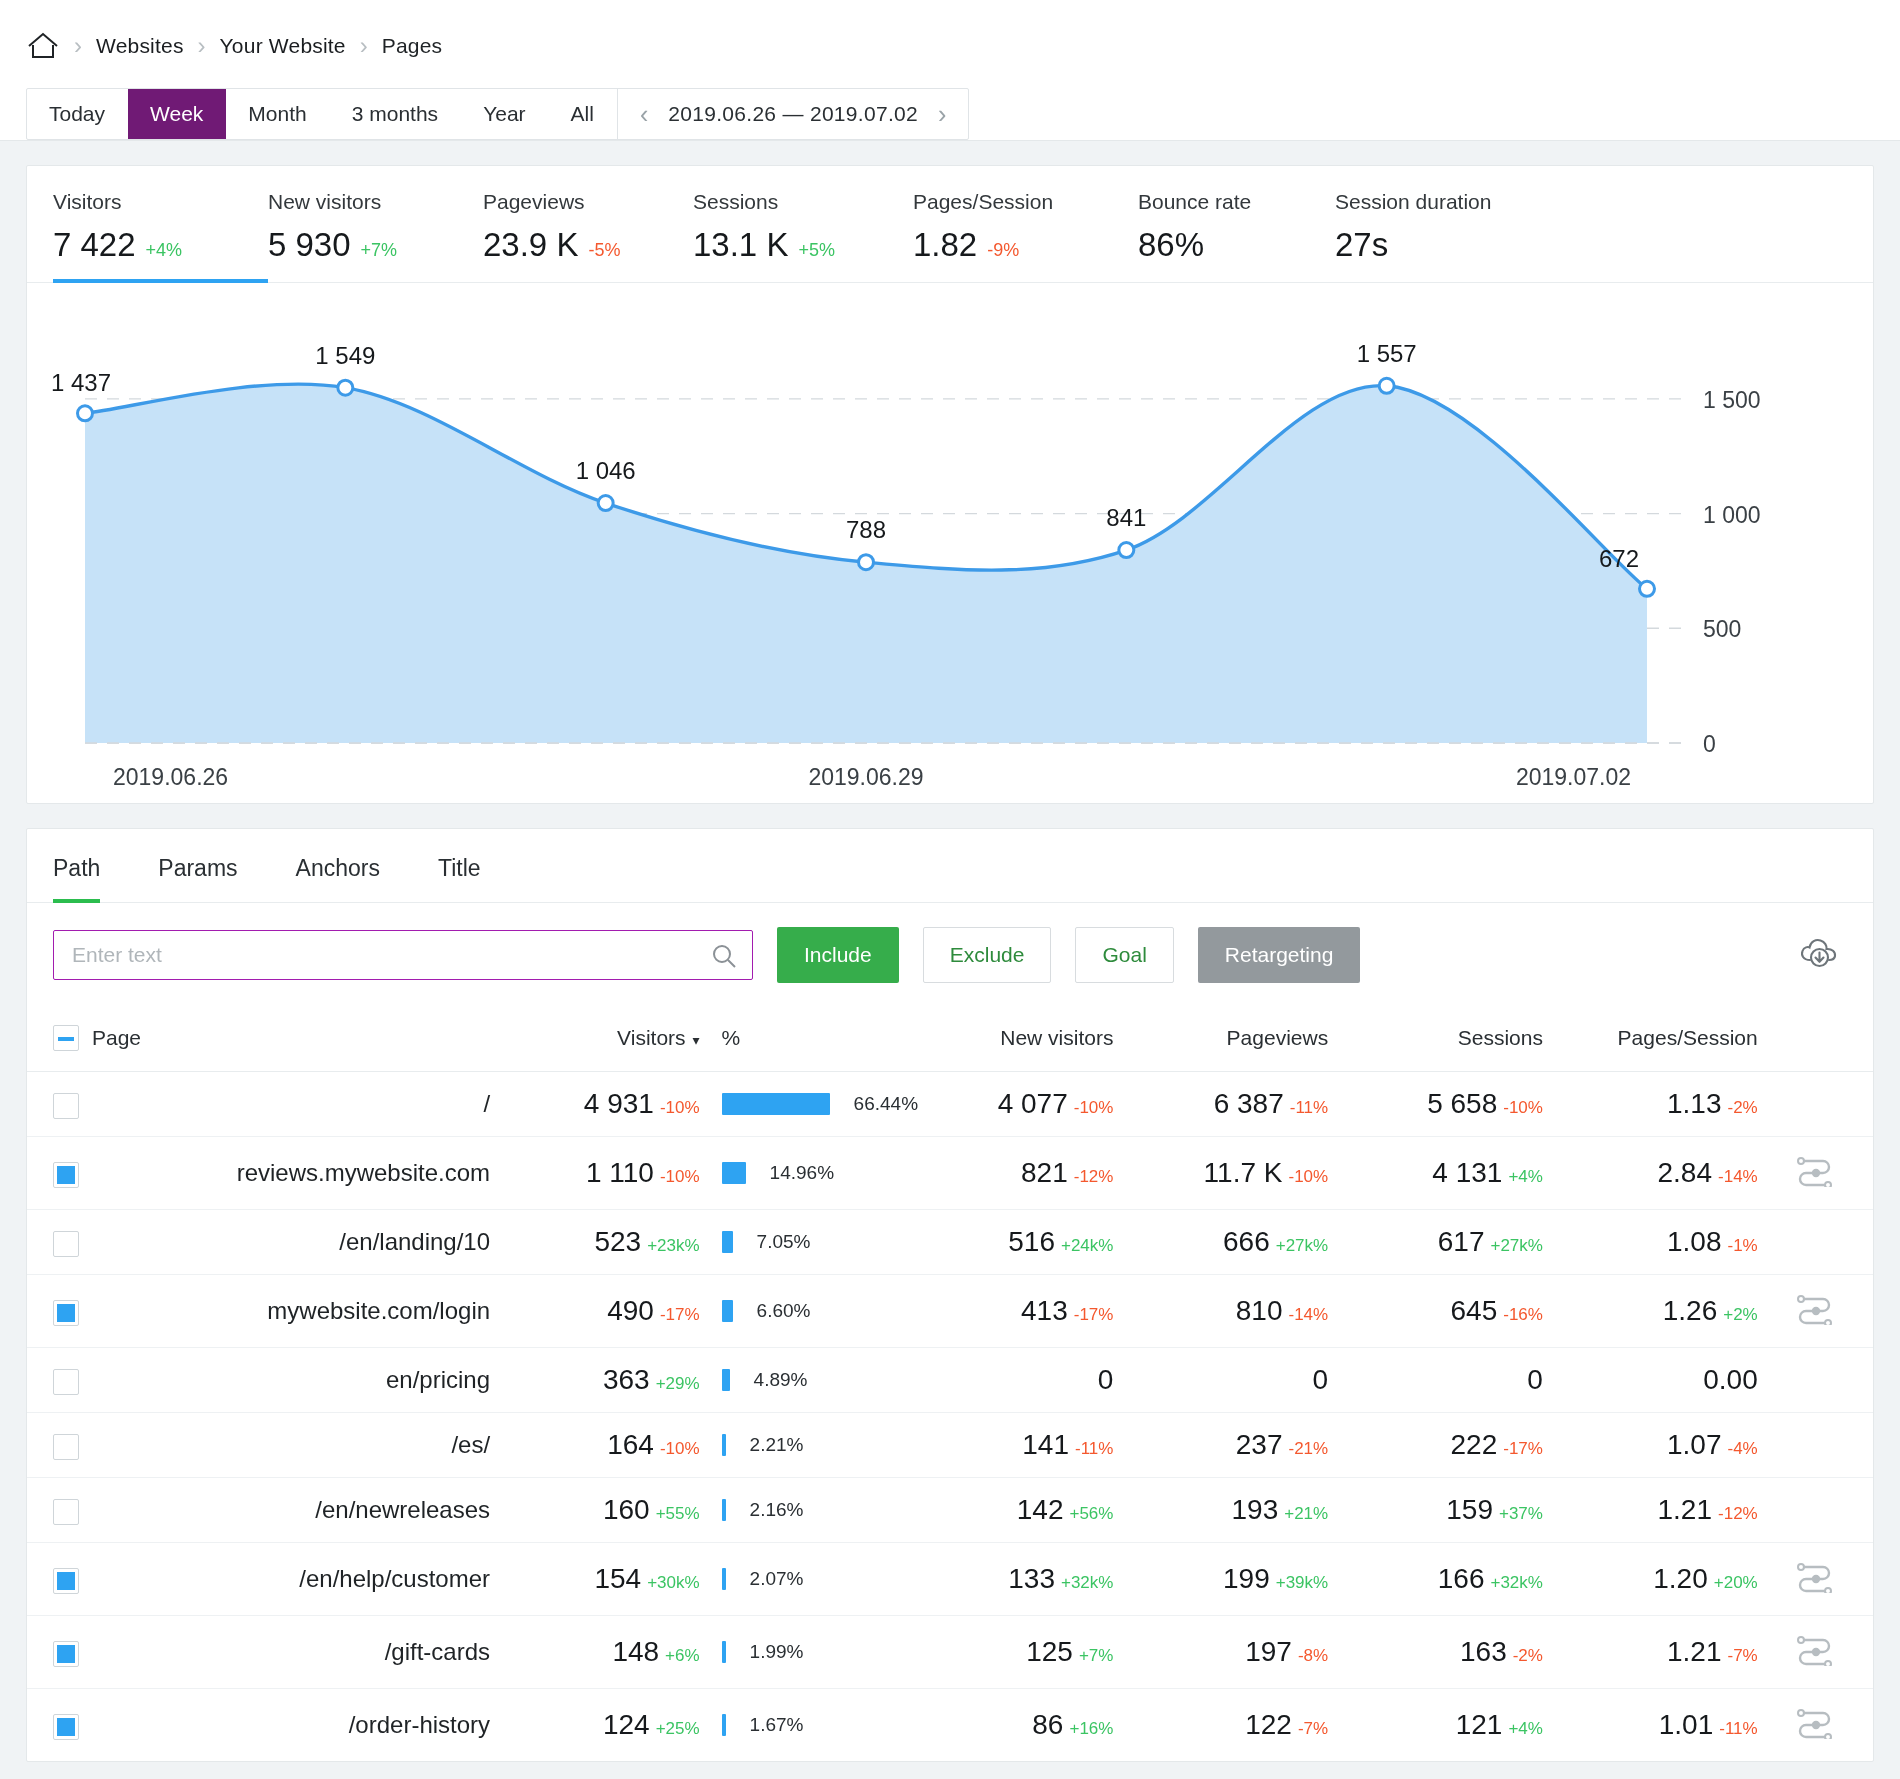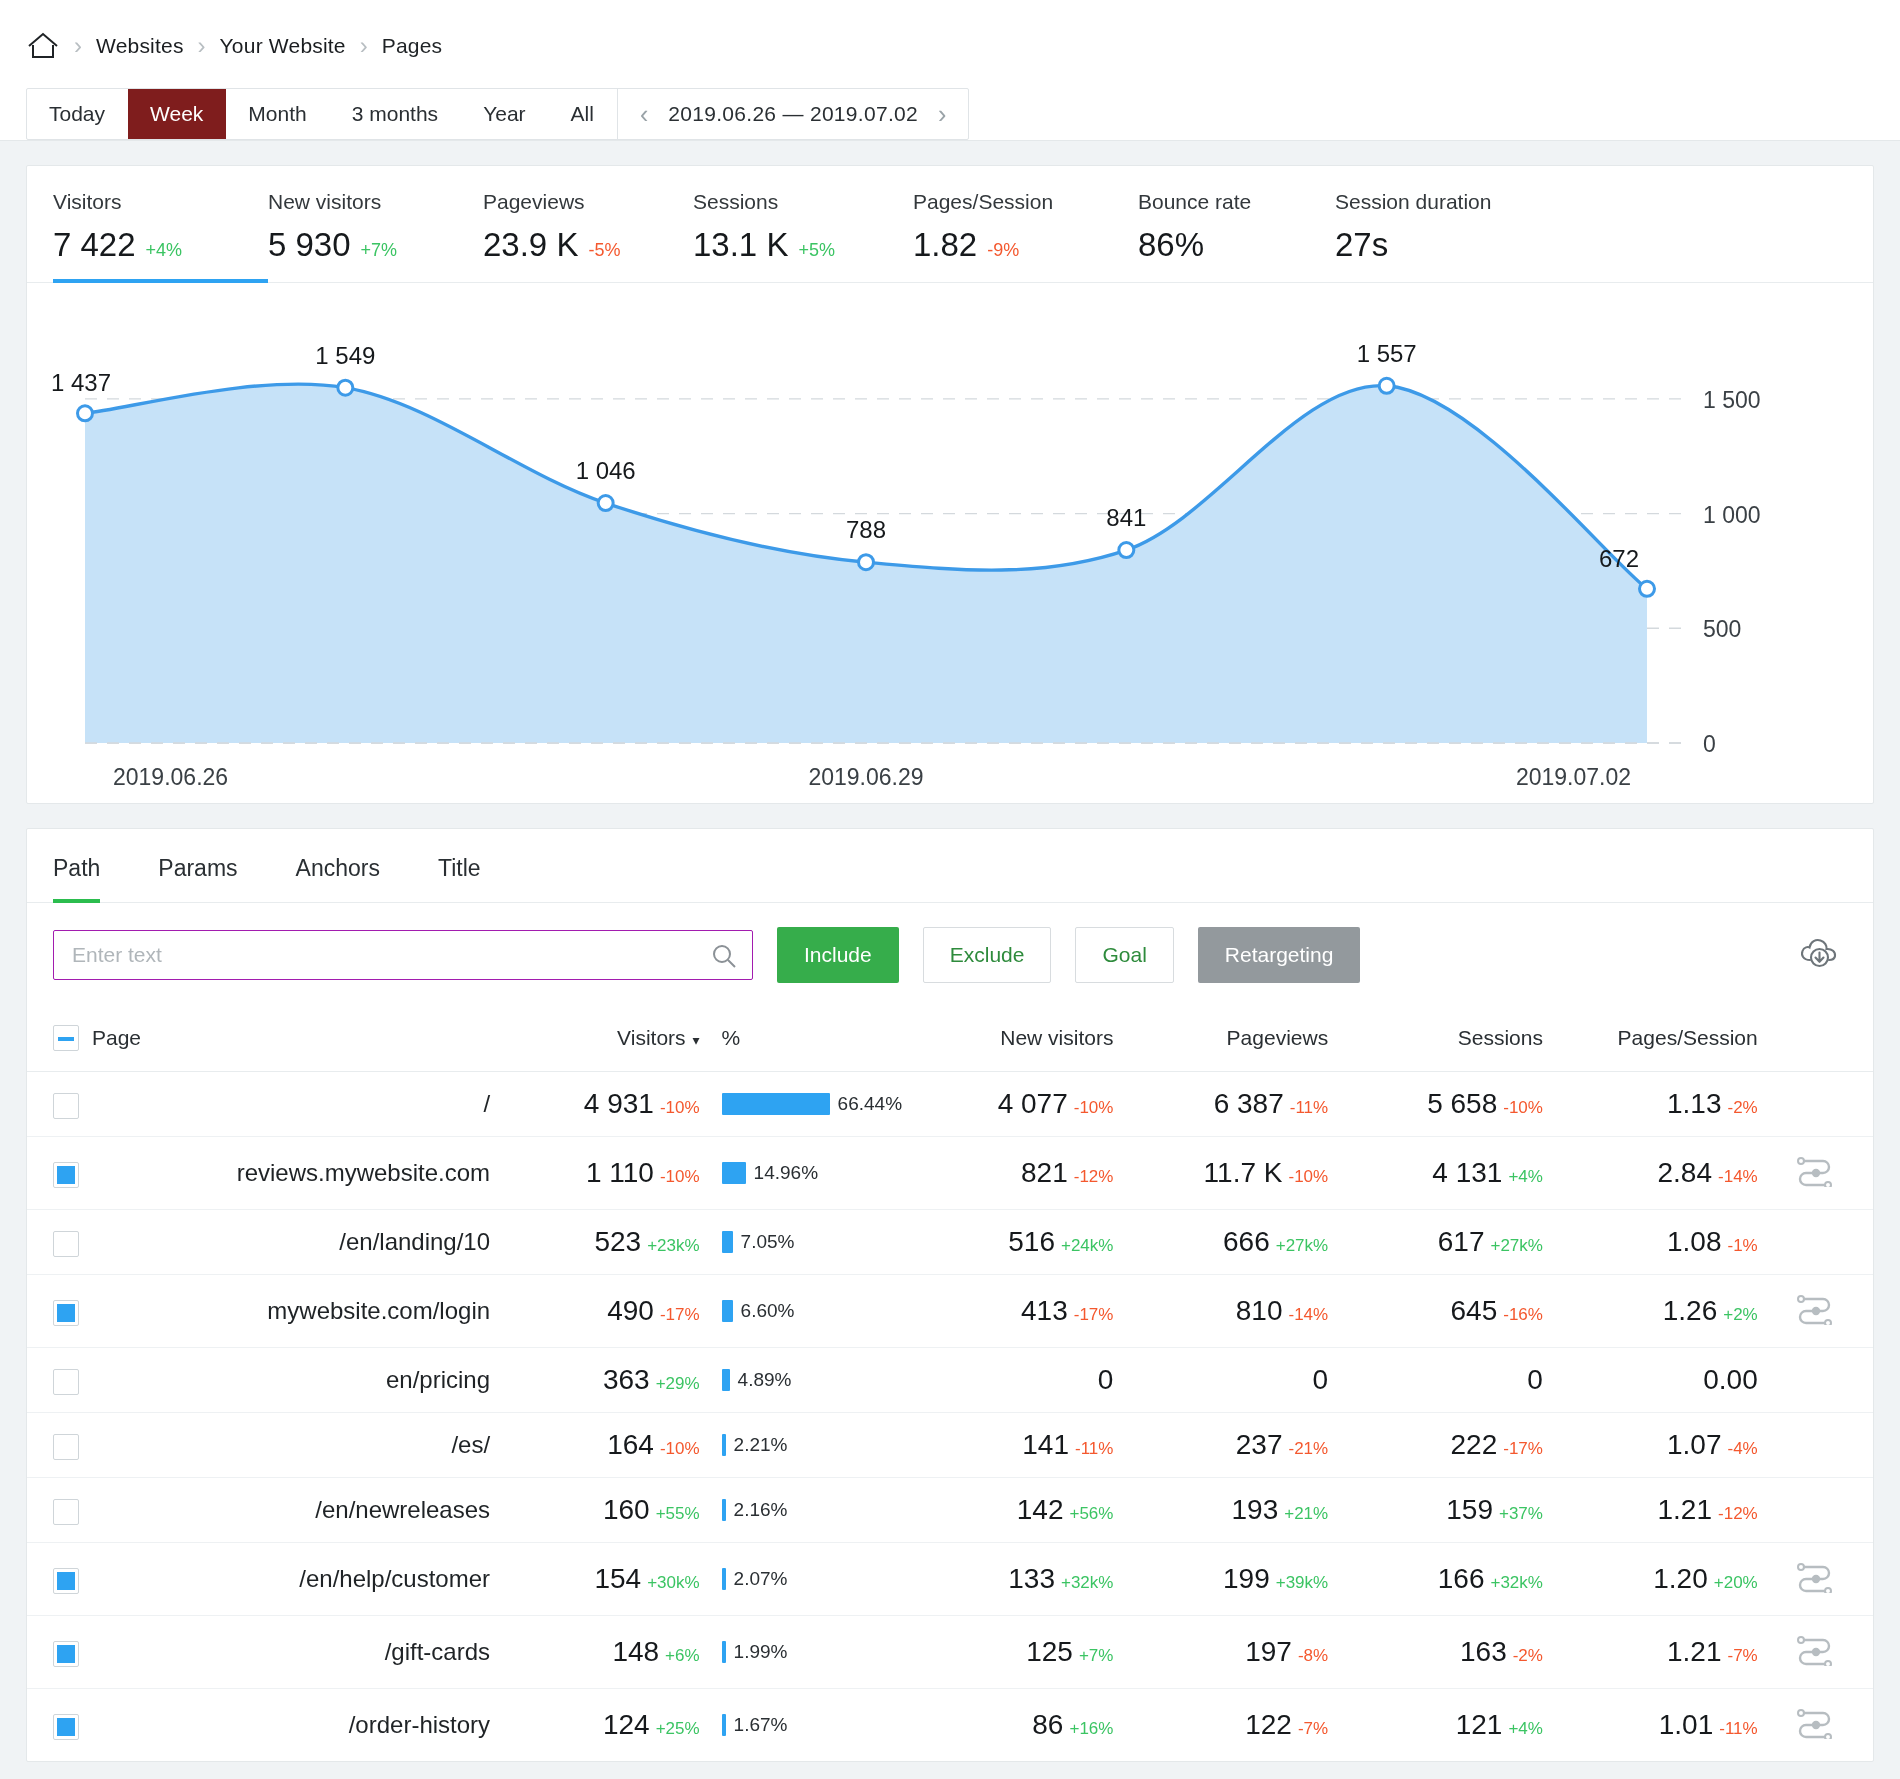--- a/index.html
+++ b/index.html
@@ -27,21 +27,21 @@
   .rangebar { display:flex; align-items:stretch; margin-top:18px; padding-bottom:0; }
   .seg {
     display:flex; border:1px solid #e0e4e7; border-radius:2px; overflow:hidden;
     height:52px; background:#fff;
   }
   .seg-item {
     display:flex; align-items:center; justify-content:center;
     padding:0 22px; font-size:21px; color:#2a2f33; cursor:pointer;
     border-right:1px solid transparent; user-select:none;
   }
-  .seg-item.active { background:#7f1d1d; color:#fff; }
+  .seg-item.active { background:#701a75; color:#fff; }
   .seg-divider { width:1px; background:#e0e4e7; }
   .daterange {
     display:flex; align-items:center; gap:20px; padding:0 22px; font-size:21px; color:#2a2f33;
   }
   .arrow { color:#9aa3a8; font-size:25px; cursor:pointer; line-height:1; }
   .daterange-text { letter-spacing:.3px; }
 
   
   .panel {
     background:#fff; border:1px solid #e4e8ea; border-radius:2px;
@@ -133,21 +133,21 @@
   .chk.filled::after {
     content:""; position:absolute; left:3px; top:3px; right:3px; bottom:3px; background:#2ea3f2;
   }
   .chk.dash { border-color:#cfd5d9; position:relative; }
   .chk.dash::after {
     content:""; position:absolute; left:4px; right:4px; top:11px; height:4px; background:#2ea3f2;
   }
   .pagecell { text-align:left; font-size:24px; color:#1f2326; }
   .num { font-size:28px; color:#16191c; }
   .delta { font-size:17px; margin-left:6px; }
-  .pctcell { display:flex; align-items:center; gap:8px; justify-content:flex-start; }
+  .pctcell { display:flex; align-items:center; gap:24px; justify-content:flex-start; }
   .bar { height:22px; background:#2ea3f2; border-radius:1px; flex:0 0 auto; }
   .pcttext { font-size:19px; color:#2a2f33; }
   .sort-caret { font-size:14px; margin-left:7px; color:#2a2f33; }
   .journey-icon { display:inline-block; }
 </style>
 </head>
 <body>
 
 <div class="page">
 

